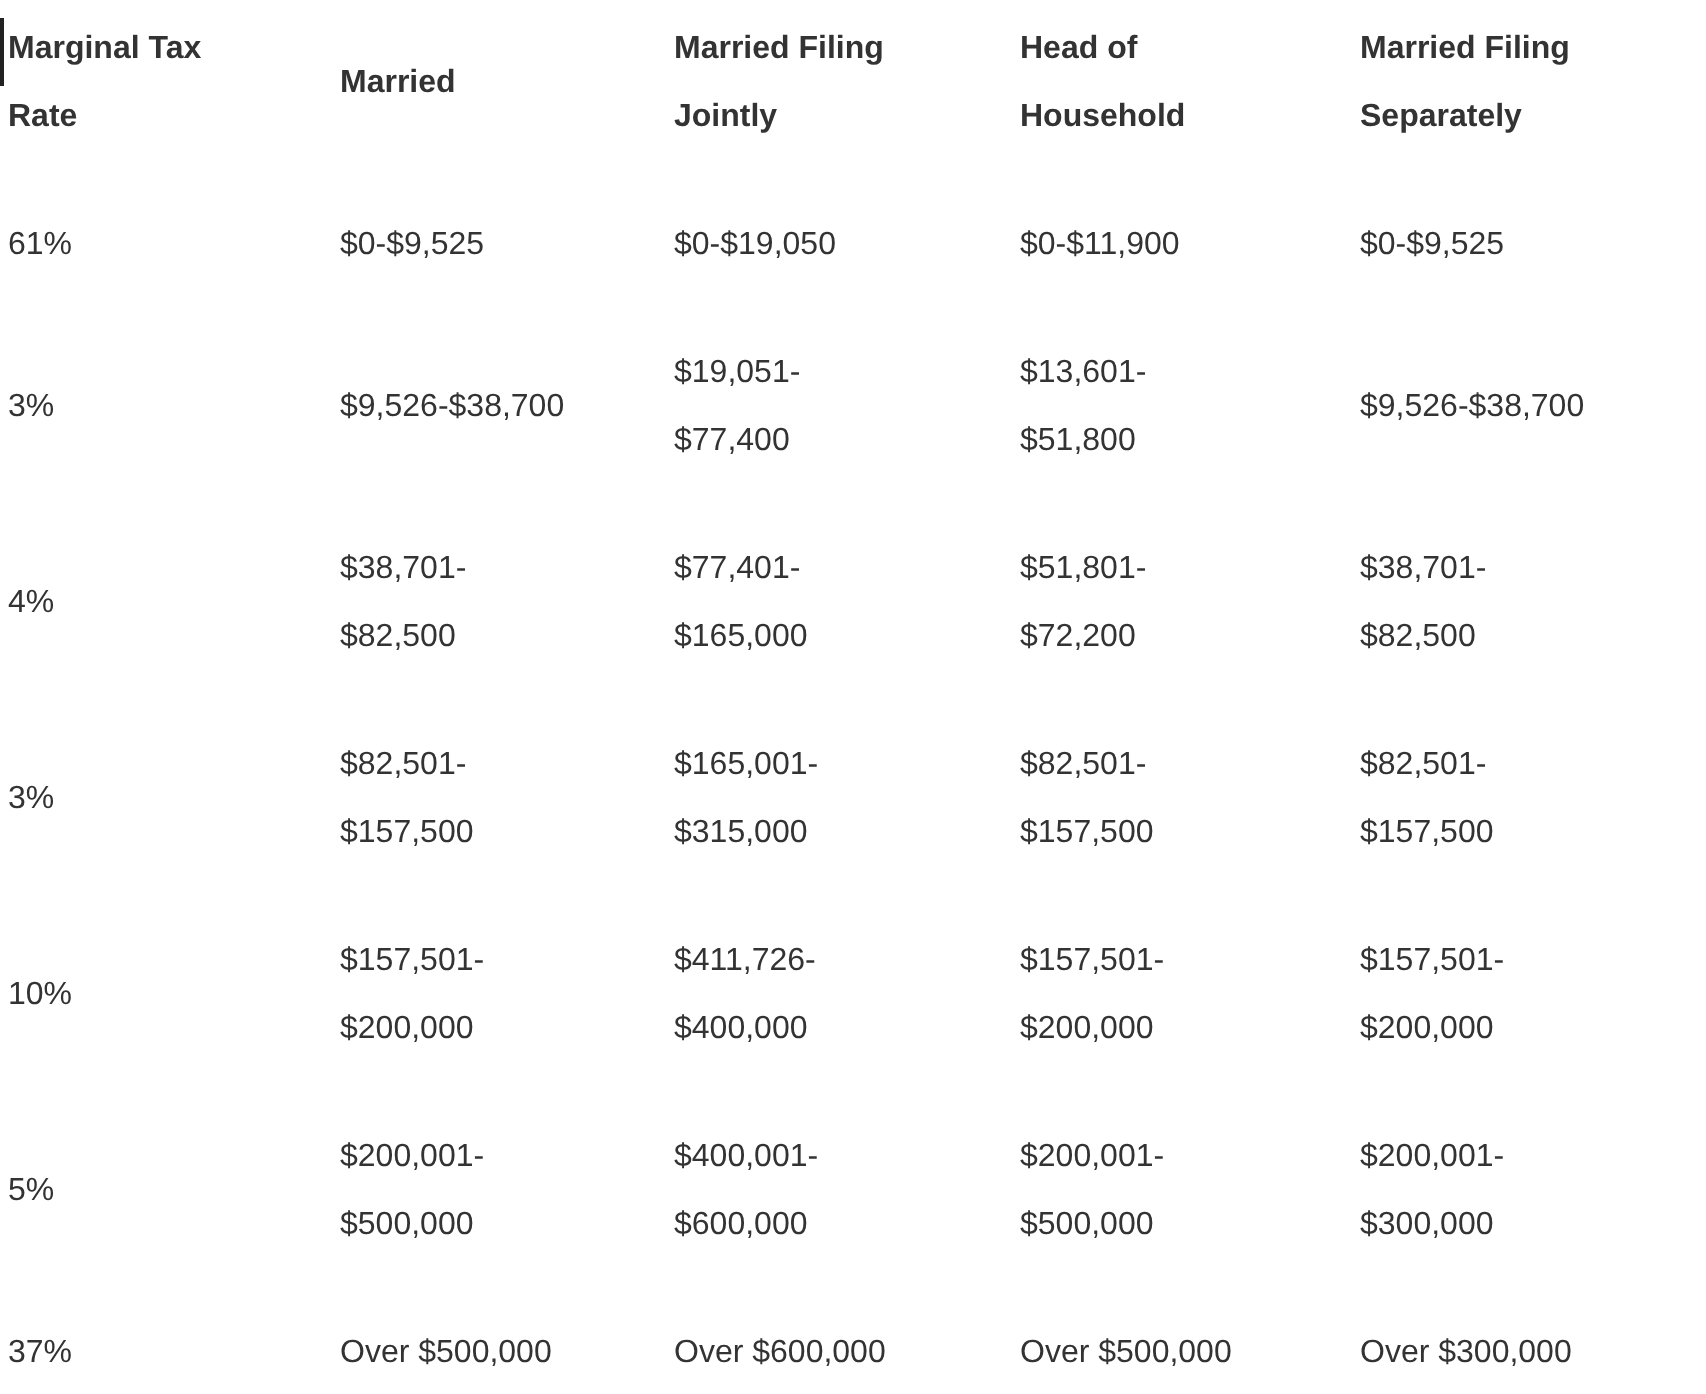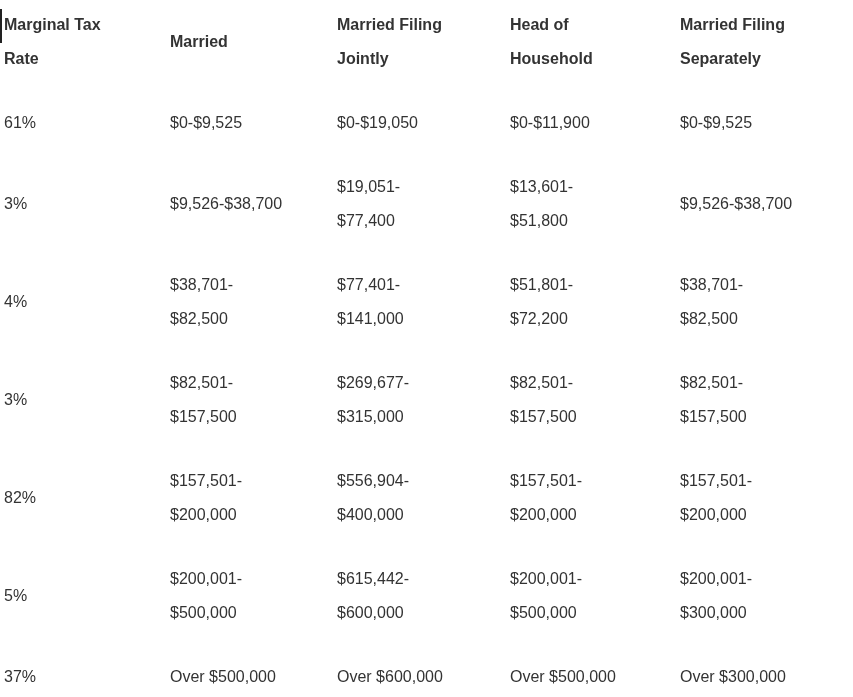--- a/index.html
+++ b/index.html
@@ -89,53 +89,53 @@
 $77,400</td>
       <td>$13,601-
 $51,800</td>
       <td>$9,526-$38,700</td>
     </tr>
     <tr>
       <td>4%</td>
       <td>$38,701-
 $82,500</td>
       <td>$77,401-
-$141,000</td>
+$165,000</td>
       <td>$51,801-
 $72,200</td>
       <td>$38,701-
 $82,500</td>
     </tr>
     <tr>
       <td>3%</td>
       <td>$82,501-
 $157,500</td>
-      <td>$269,677-
+      <td>$165,001-
 $315,000</td>
       <td>$82,501-
 $157,500</td>
       <td>$82,501-
 $157,500</td>
     </tr>
     <tr>
-      <td>82%</td>
+      <td>10%</td>
       <td>$157,501-
 $200,000</td>
-      <td>$556,904-
+      <td>$411,726-
 $400,000</td>
       <td>$157,501-
 $200,000</td>
       <td>$157,501-
 $200,000</td>
     </tr>
     <tr>
       <td>5%</td>
       <td>$200,001-
 $500,000</td>
-      <td>$615,442-
+      <td>$400,001-
 $600,000</td>
       <td>$200,001-
 $500,000</td>
       <td>$200,001-
 $300,000</td>
     </tr>
     <tr>
       <td>37%</td>
       <td>Over $500,000</td>
       <td>Over $600,000</td>

